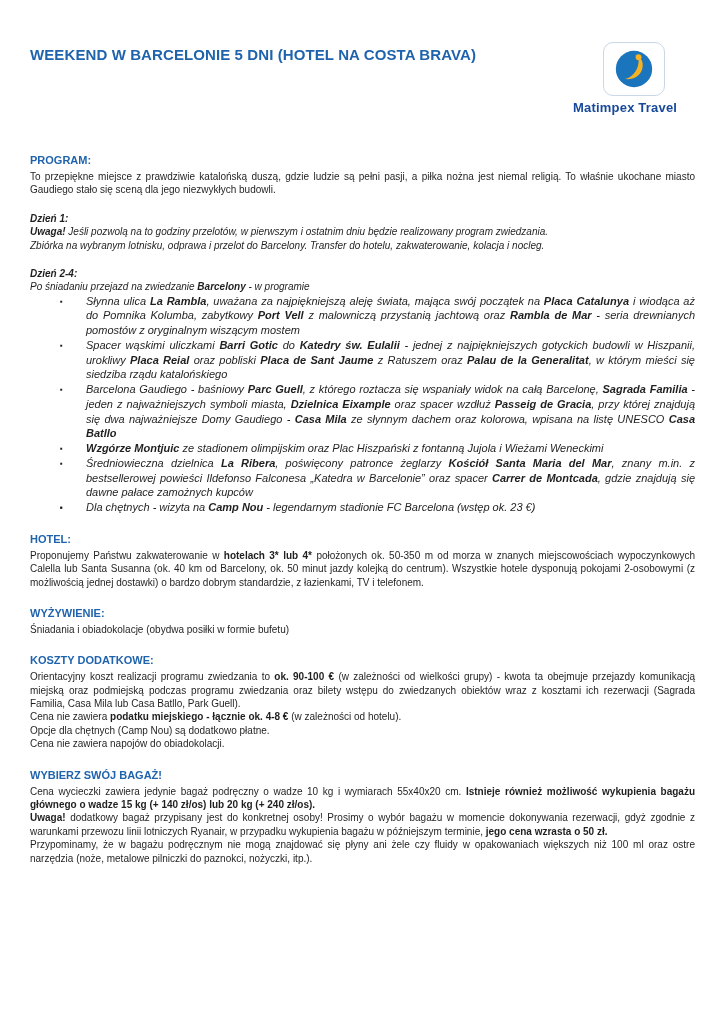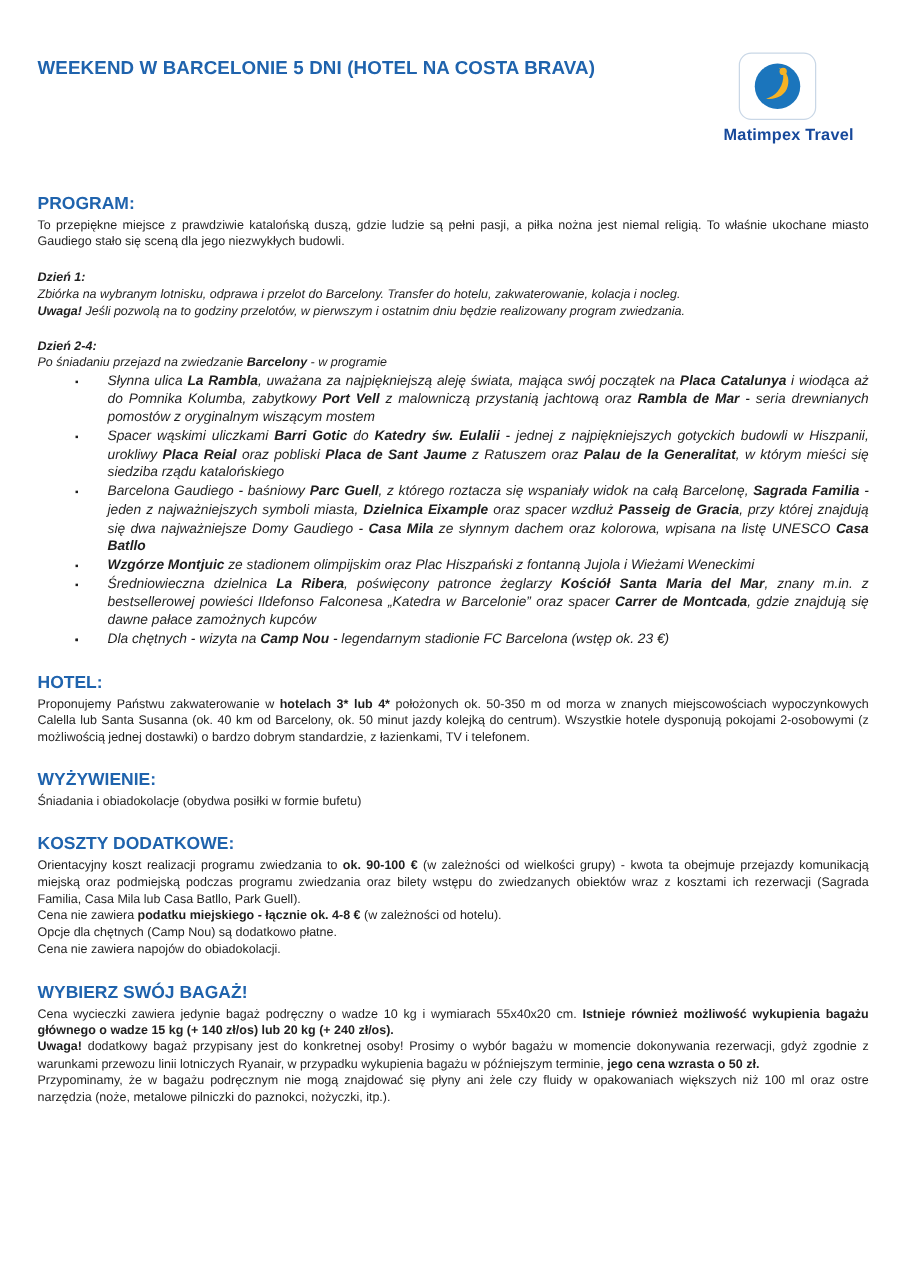--- a/index.html
+++ b/index.html
@@ -15,30 +15,30 @@
     position: relative; overflow: hidden;
     background: #ffffff;
   }
   .doc-header { position: relative; margin-bottom: 30px; min-height: 78px; }
   .title {
     font-size: 15px; font-weight: 700;
     color: var(--accent, #1f63ad);
     padding-right: 160px; letter-spacing: .1px;
     line-height: 1.25;
   }
-  .logo { position: absolute; top: -4px; right: 12px; width: 122px; text-align: right; }
+  .logo { position: absolute; top: -4px; right: 0; width: 122px; text-align: left; }
   .logo-box {
     width: 62px; height: 54px; margin: 0 auto;
     border: 1px solid #c9d7e6; border-radius: 10px;
     display: flex; align-items: center; justify-content: center;
     background: #fff;
   }
   .brand { margin-top: 4px; font-size: 13px; font-weight: 700; color: var(--logo-text, #17499b); letter-spacing: .2px; }
   section h2 {
-    font-size: 14px; font-weight: 700;
+    font-size: 11px; font-weight: 700;
     color: var(--accent, #1f63ad);
     margin-top: 18px; margin-bottom: 4px;
   }
   p { font-size: 10px; line-height: 1.34; text-align: justify; }
   .day { margin-top: 15px; font-style: italic; }
   .day-h { font-weight: 700; text-align: left; }
   .bullets { list-style: none; margin: 0 0 0 30px; }
   .bullets li {
     position: relative; padding-left: 26px;
     font-size: 11px; line-height: 1.34; text-align: justify;
@@ -64,22 +64,22 @@
       <div class="brand">Matimpex Travel</div>
     </div>
   </header>
 
   <section>
     <h2>PROGRAM:</h2>
     <p>To przepiękne miejsce z prawdziwie katalońską duszą, gdzie ludzie są pełni pasji, a piłka nożna jest niemal religią. To właśnie ukochane miasto Gaudiego stało się sceną dla jego niezwykłych budowli.</p>
 
     <div class="day">
       <p class="day-h">Dzień 1:</p>
+      <p><strong>Uwaga!</strong> Jeśli pozwolą na to godziny przelotów, w pierwszym i ostatnim dniu będzie realizowany program zwiedzania.</p>
       <p>Zbiórka na wybranym lotnisku, odprawa i przelot do Barcelony. Transfer do hotelu, zakwaterowanie, kolacja i nocleg.</p>
-      <p><strong>Uwaga!</strong> Jeśli pozwolą na to godziny przelotów, w pierwszym i ostatnim dniu będzie realizowany program zwiedzania.</p>
     </div>
 
     <div class="day">
       <p class="day-h">Dzień 2-4:</p>
       <p>Po śniadaniu przejazd na zwiedzanie <strong>Barcelony</strong> - w programie</p>
       <ul class="bullets">
         <li><span class="mark">▪</span><span class="li-text">Słynna ulica <strong>La Rambla</strong>, uważana za najpiękniejszą aleję świata, mająca swój początek na <strong>Placa Catalunya</strong> i wiodąca aż do Pomnika Kolumba, zabytkowy <strong>Port Vell</strong> z malowniczą przystanią jachtową oraz <strong>Rambla de Mar</strong> - seria drewnianych pomostów z oryginalnym wiszącym mostem</span></li>
         <li><span class="mark">▪</span><span class="li-text">Spacer wąskimi uliczkami <strong>Barri Gotic</strong> do <strong>Katedry św. Eulalii</strong> - jednej z najpiękniejszych gotyckich budowli w Hiszpanii, urokliwy <strong>Placa Reial</strong> oraz pobliski <strong>Placa de Sant Jaume</strong> z Ratuszem oraz <strong>Palau de la Generalitat</strong>, w którym mieści się siedziba rządu katalońskiego</span></li>
         <li><span class="mark">▪</span><span class="li-text">Barcelona Gaudiego - baśniowy <strong>Parc Guell</strong>, z którego roztacza się wspaniały widok na całą Barcelonę, <strong>Sagrada Familia</strong> - jeden z najważniejszych symboli miasta, <strong>Dzielnica Eixample</strong> oraz spacer wzdłuż <strong>Passeig de Gracia</strong>, przy której znajdują się dwa najważniejsze Domy Gaudiego - <strong>Casa Mila</strong> ze słynnym dachem oraz kolorowa, wpisana na listę UNESCO <strong>Casa Batllo</strong></span></li>
         <li><span class="mark">▪</span><span class="li-text"><strong>Wzgórze Montjuic</strong> ze stadionem olimpijskim oraz Plac Hiszpański z fontanną Jujola i Wieżami Weneckimi</span></li>

